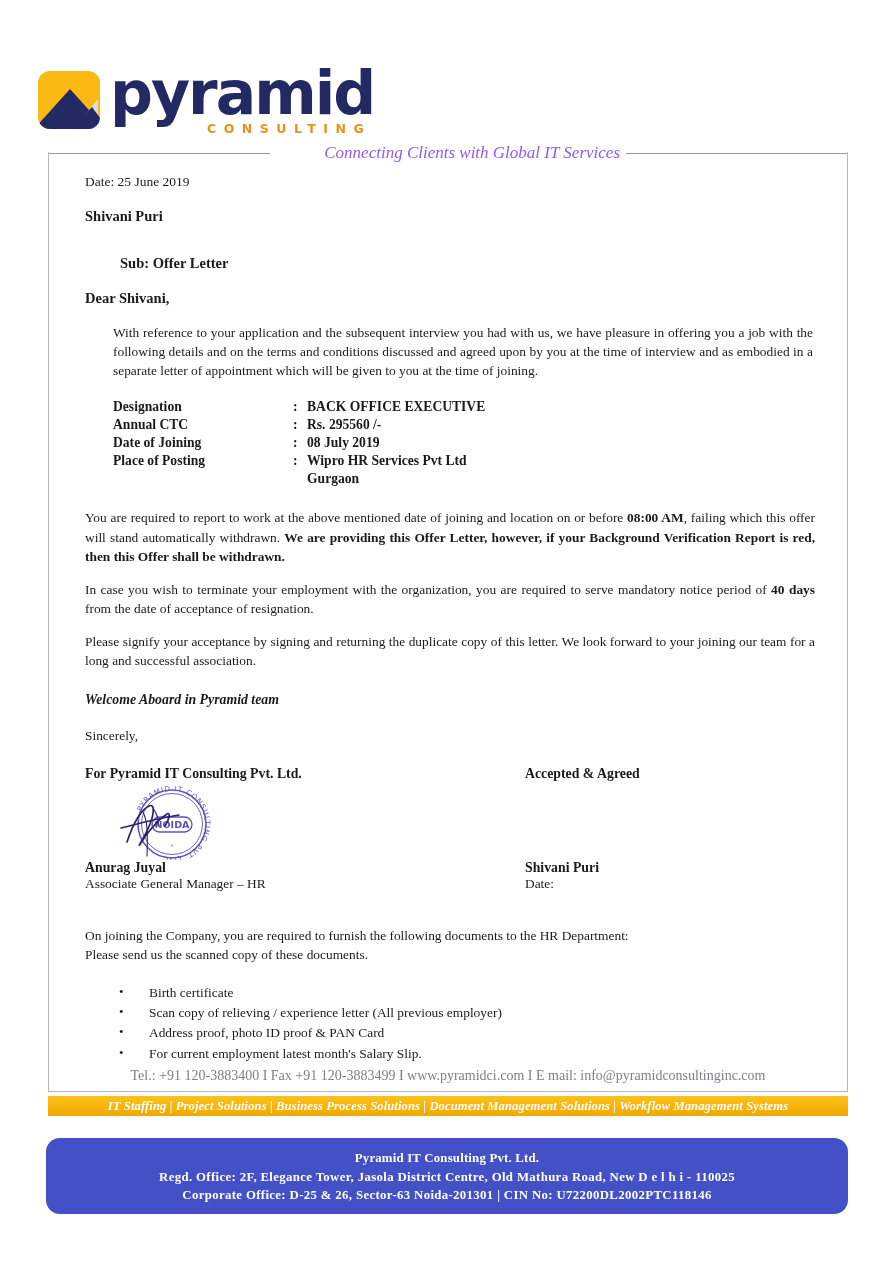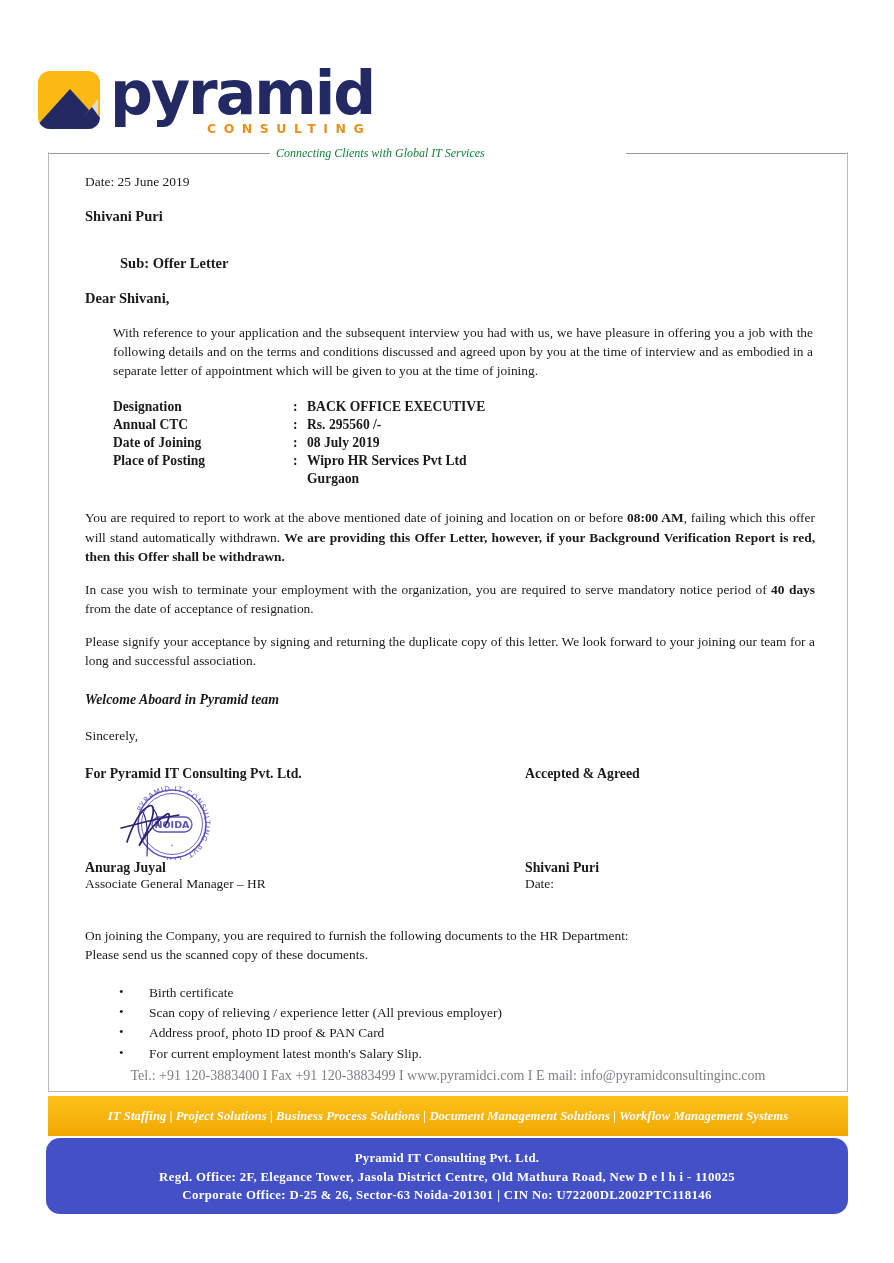--- a/index.html
+++ b/index.html
@@ -108,24 +108,24 @@
   }
   .tag-rule {
     height: 1px;
     background: #9a9a9a;
     flex: 0 0 auto;
   }
   .tag-rule.left { width: 222px; }
   .tag-rule.right { width: 222px; }
   .tagline {
     flex: 1 1 auto;
-    text-align: left;
+    text-align: right;
     font-style: italic;
-    font-size: 12px;
-    color: #15803d;
+    font-size: 17px;
+    color: #8b5cf6;
     font-family: "Liberation Serif", serif;
     white-space: nowrap;
     padding: 0 6px;
   }
 
   
   .content-box {
     position: absolute;
     left: 48px;
     top: 140px;
@@ -285,21 +285,21 @@
     text-align: center;
     font-size: 14px;
     color: #7e7e86;
   }
 
   .services-bar {
     position: absolute;
     left: 48px;
     top: 1084px;
     width: 800px;
-    height: 40px;
+    height: 20px;
     background: linear-gradient(to bottom, #fcc21a 0%, #f6b40d 55%, #f0a800 100%);
     color: #ffffff;
     font-style: italic;
     font-weight: bold;
     font-size: 12.6px;
     display: flex;
     align-items: center;
     justify-content: center;
     letter-spacing: 0.1px;
     white-space: nowrap;

